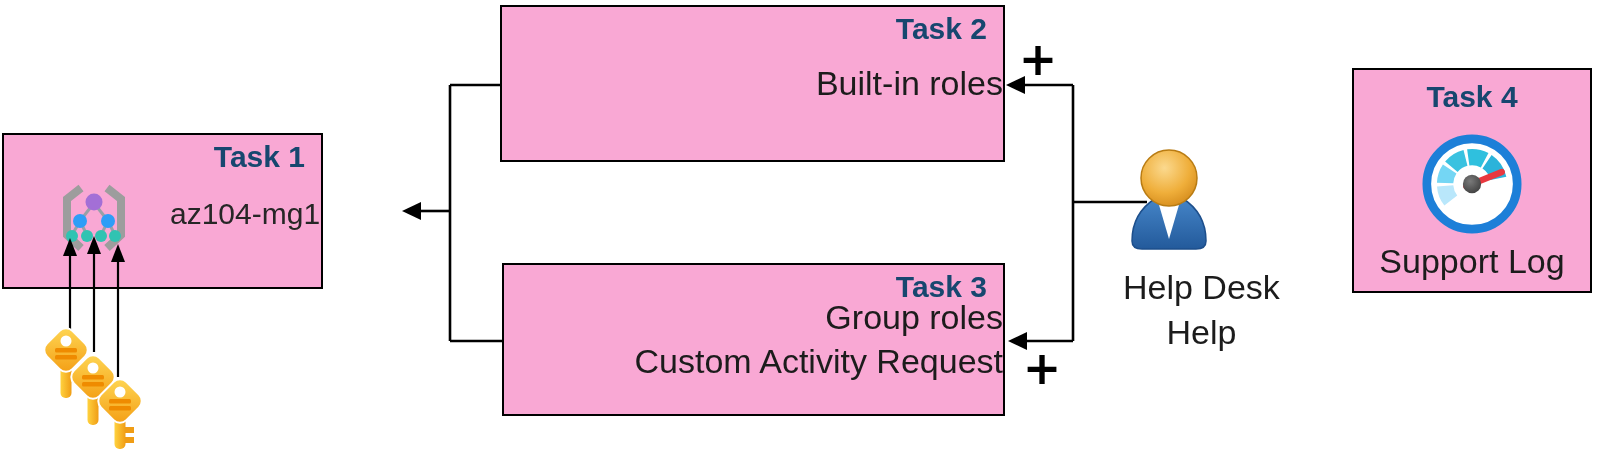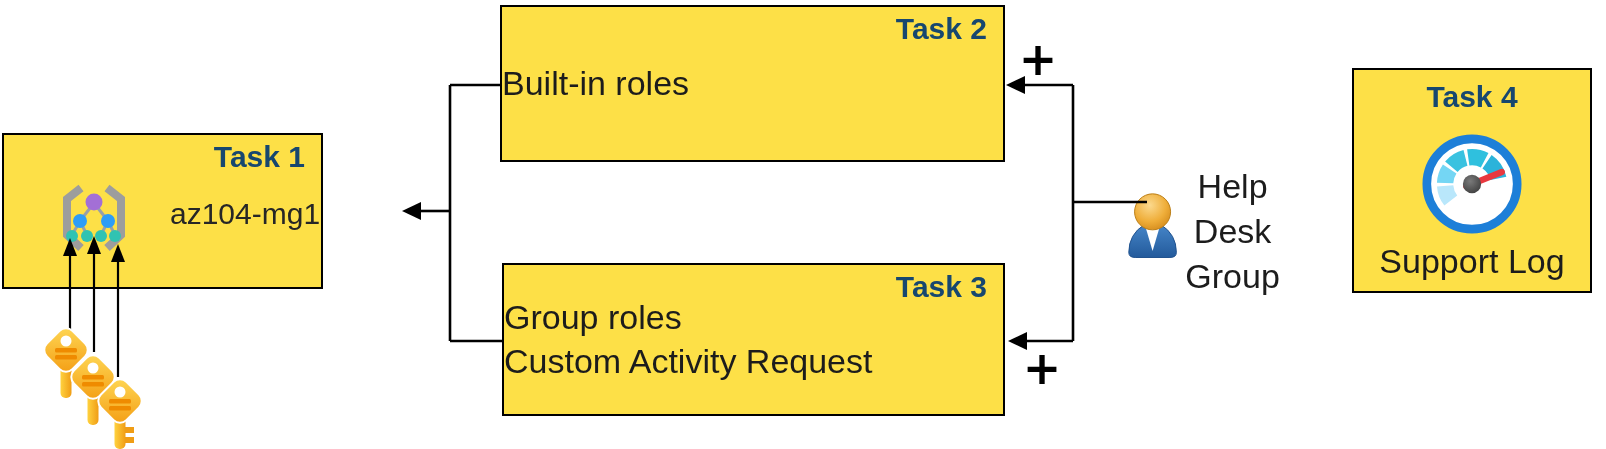--- a/index.html
+++ b/index.html
@@ -1,28 +1,28 @@
 <!DOCTYPE html>
 <html><head>
 <meta charset="utf-8">
 <style>
   html,body{margin:0;padding:0;background:#ffffff;}
   .canvas{
     position:relative;width:1606px;height:449px;background:#ffffff;overflow:hidden;
     font-family:"Liberation Sans",sans-serif;color:#1f1f1f;
   }
   .box{
-    position:absolute;background:#fde047;border:2px solid #000000;box-sizing:border-box;
+    position:absolute;background:#f9a8d4;border:2px solid #000000;box-sizing:border-box;
   }
   .task-label{
     position:absolute;top:5px;right:16px;font-weight:bold;font-size:30px;color:#17476f;
   }
   .box-lines{
     position:absolute;left:0;right:0;top:0;bottom:0;
-    display:flex;flex-direction:column;justify-content:center;align-items:flex-start;
+    display:flex;flex-direction:column;justify-content:center;align-items:flex-end;
     font-size:34px;line-height:1.28;text-align:center;color:#1c1c1c;
   }
   #task1{left:2px;top:133px;width:321px;height:156px;}
   #task2{left:500px;top:5px;width:505px;height:157px;}
   #task3{left:502px;top:263px;width:503px;height:153px;}
   #task4{left:1352px;top:68px;width:240px;height:225px;}
   #task4 .t4-inner{
     position:absolute;left:0;right:0;top:0;bottom:0;
     display:flex;flex-direction:column;align-items:center;
   }
@@ -33,22 +33,22 @@
   #gauge-icon{margin-top:20px;}
   .connectors{position:absolute;left:0;top:0;pointer-events:none;}
   .keys-svg{position:absolute;left:25px;top:312px;}
   .plus{
     position:absolute;transform:translate(-50%,-50%);
     font-family:"DejaVu Sans",sans-serif;font-weight:bold;font-size:46px;color:#000;
   }
   #plus-top{left:1038px;top:59px;}
   #plus-bottom{left:1042px;top:368px;}
   .person{
-    position:absolute;left:1123px;top:154px;width:160px;
-    display:flex;flex-direction:row;align-items:center;
+    position:absolute;left:1123px;top:145px;width:160px;
+    display:flex;flex-direction:column;align-items:flex-start;
   }
   .person-caption{font-size:34px;line-height:1.32;text-align:center;margin-top:10px;color:#1c1c1c;}
 </style>
 </head>
 <body>
 
 <div class="canvas">
 
   <div class="box" id="task1">
     <div class="task-label">Task 1</div>
@@ -126,21 +126,21 @@
           <stop offset="0%" stop-color="#4585c8"></stop>
           <stop offset="100%" stop-color="#235a9b"></stop>
         </linearGradient>
       </defs>
       <path d="M9,96 Q9,68 33,53 L59,53 Q83,68 83,96 Q83,104 73,104 L19,104 Q9,104 9,96 Z" fill="url(#bodyg)" stroke="#1d4f8c" stroke-width="1.5"></path>
       <path d="M34,53 L46,94 L58,53 Z" fill="#ffffff"></path>
       <circle cx="46" cy="33" r="28" fill="url(#headg)" stroke="#b97c13" stroke-width="1.5"></circle>
     </svg>
     <div class="person-caption">
       <div>Help Desk</div>
-      <div>Group</div>
+      <div>Help</div>
     </div>
   </div>
 
   <div class="plus" id="plus-top">+</div>
   <div class="plus" id="plus-bottom">+</div>
 
   <svg class="connectors" width="1606" height="449" viewBox="0 0 1606 449">
     <g stroke="#000000" stroke-width="2.6" fill="none">
 
       <path d="M450,85 H500"></path>

